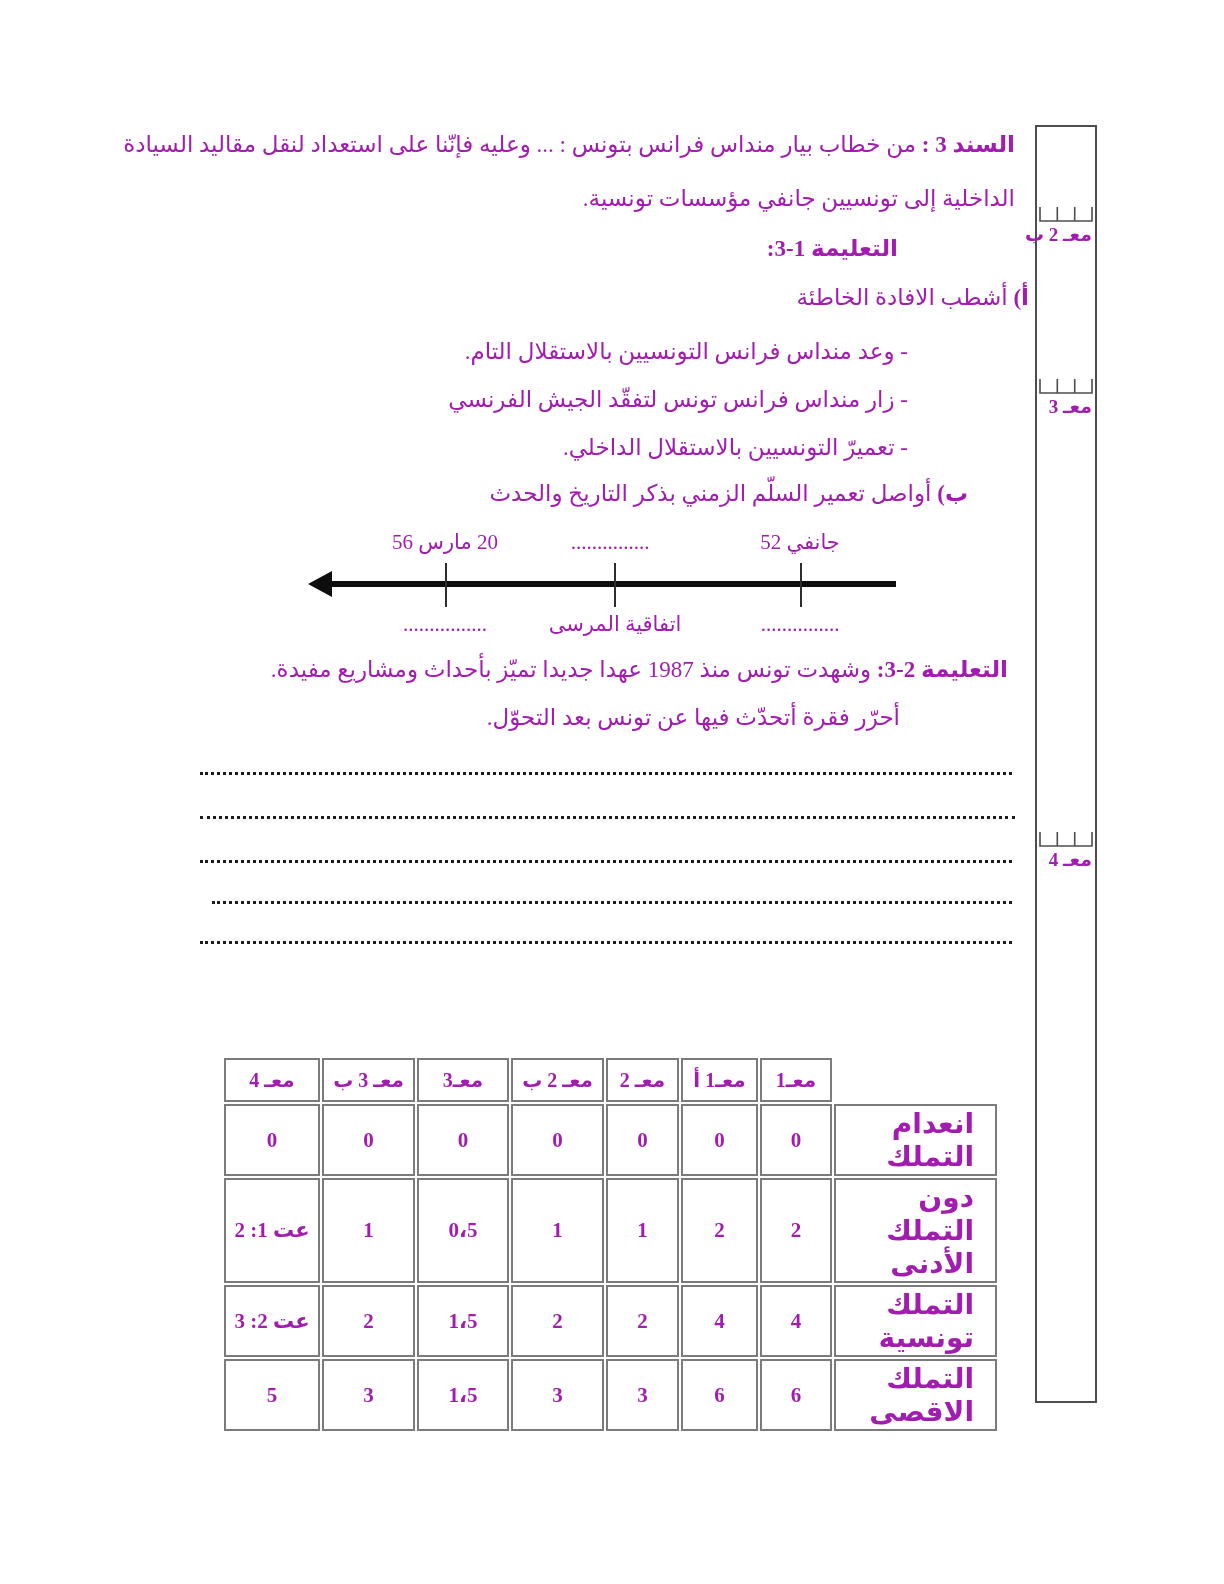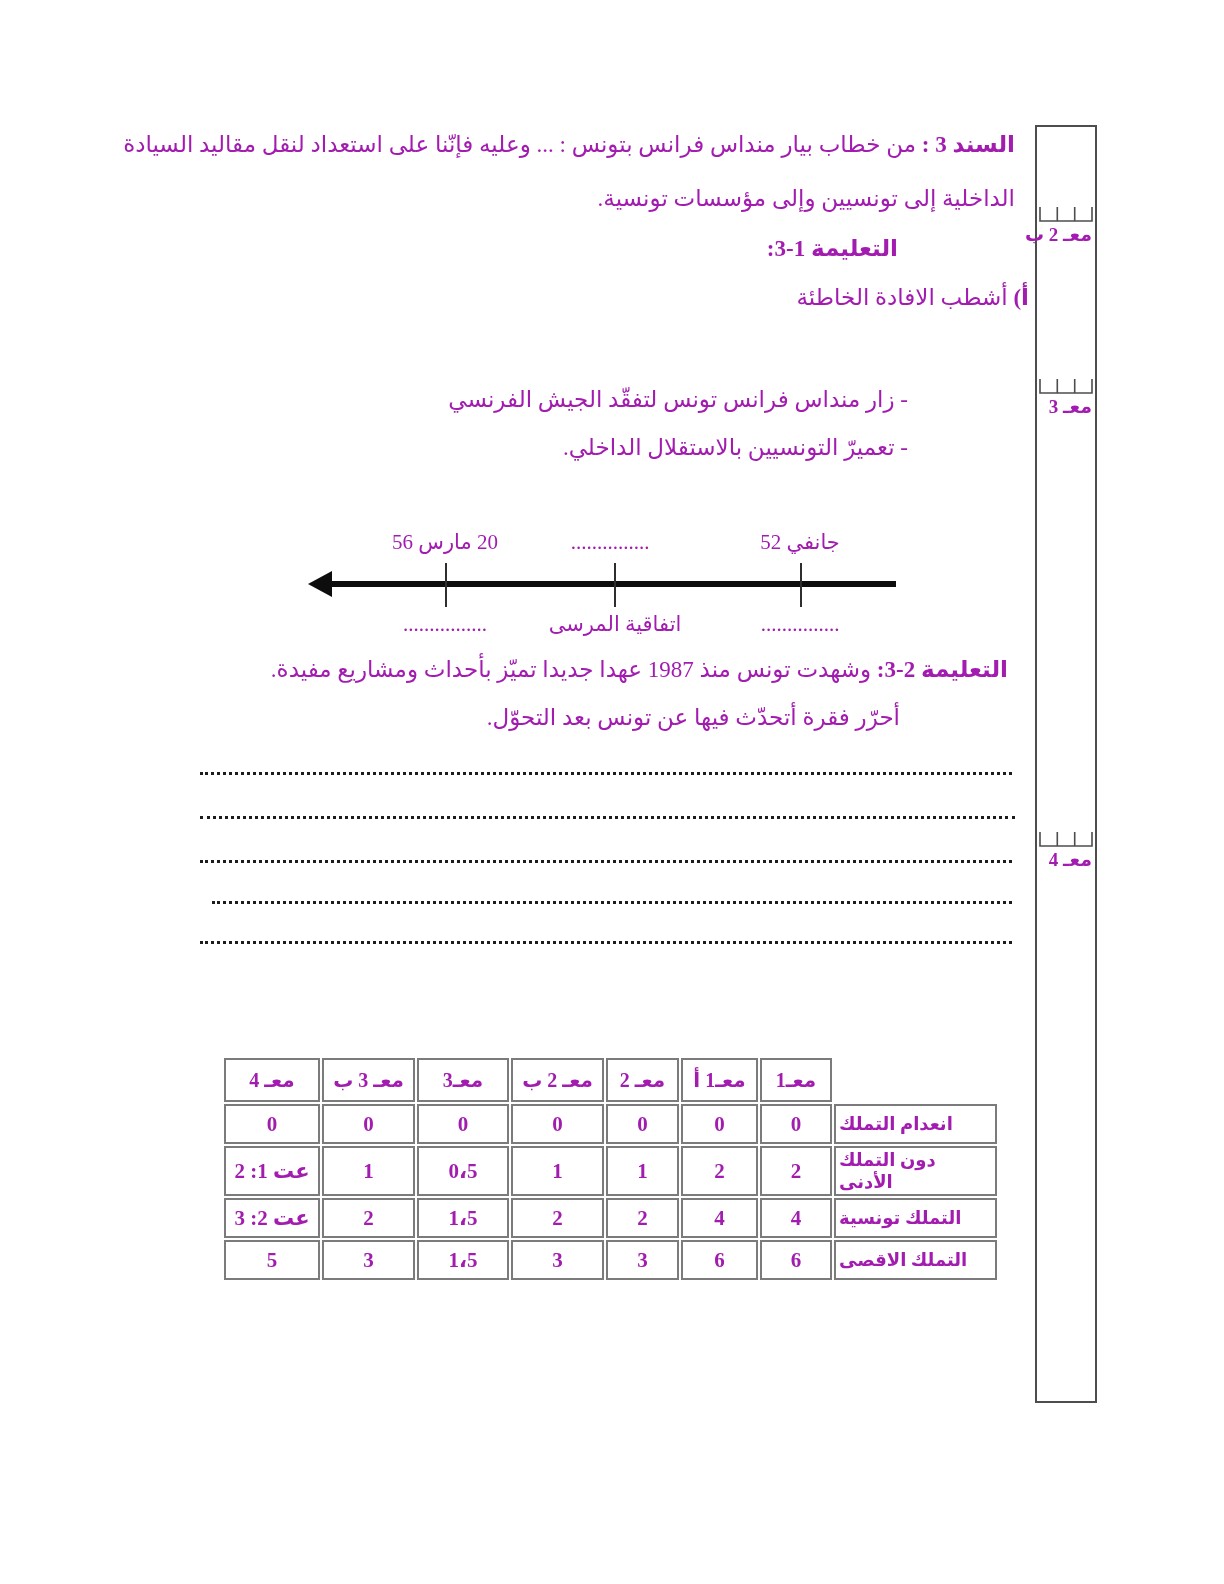--- a/index.html
+++ b/index.html
@@ -26,38 +26,40 @@
   
   .dotline{position:absolute;height:0;border-bottom:3px dotted #1c1c1c;}
   
   .grade-table{position:absolute;left:222px;top:1056px;direction:rtl;
     border-collapse:separate;border-spacing:2px;table-layout:fixed;}
   .grade-table td{border:2px solid #7b7b7b;background:#fff;text-align:center;
     vertical-align:middle;font-weight:bold;font-size:21px;height:40px;
     padding:1px 3px;box-sizing:border-box;direction:rtl;}
   .grade-table td.corner{border:none;background:transparent;}
   .grade-table td.hdr{font-size:20px;height:44px;}
-  .grade-table td.row-label{text-align:left;padding-right:21px;font-size:18px;}
+  .grade-table td.row-label{text-align:right;padding-right:21px;font-size:28px;}
   .w-label{width:163px;} .w-c0{width:72px;} .w-c1{width:77px;} .w-c2{width:73px;}
   .w-c3{width:93px;} .w-c4{width:92px;} .w-c5{width:93px;} .w-c6{width:96px;}
 </style>
 </head>
 <body>
 
 <div class="page">
 
   <div class="line" style="top:130px;right:209px;"><span class="b">السند 3 :</span> <span>من خطاب بيار منداس فرانس بتونس : ... وعليه فإنّنا على استعداد لنقل مقاليد السيادة</span></div>
-  <div class="line" style="top:184px;right:209px;">الداخلية إلى تونسيين وإلى مؤسسات تونسية.</div>
+  <div class="line" style="top:184px;right:209px;">الداخلية إلى تونسيين جانفي مؤسسات تونسية.</div>
 
   <div class="line b" style="top:234px;right:326px;">التعليمة 1-3:</div>
   <div class="line" style="top:283px;right:195px;text-align:right;"><span class="b">أ)</span> <span>أشطب الافادة الخاطئة</span></div>
 
+  <div class="line" style="top:337px;right:316px;">- وعد منداس فرانس التونسيين بالاستقلال التام.</div>
   <div class="line" style="top:385px;right:316px;">- زار منداس فرانس تونس لتفقّد الجيش الفرنسي</div>
   <div class="line" style="top:433px;right:316px;">- تعميرّ التونسيين بالاستقلال الداخلي.</div>
 
+  <div class="line" style="top:479px;right:256px;"><span class="b">ب)</span> <span>أواصل تعمير السلّم الزمني بذكر التاريخ والحدث</span></div>
 
   <div class="tl-label" style="top:528px;left:370px;width:150px;">20 مارس 56</div>
   <div class="tl-label" style="top:528px;left:530px;width:160px;">...............</div>
   <div class="tl-label" style="top:528px;left:735px;width:130px;">جانفي 52</div>
 
   <div class="tl-arrowhead"></div>
   <div class="tl-line"></div>
   <div class="tick" style="left:445px;"></div>
   <div class="tick" style="left:614px;"></div>
   <div class="tick" style="left:800px;"></div>

